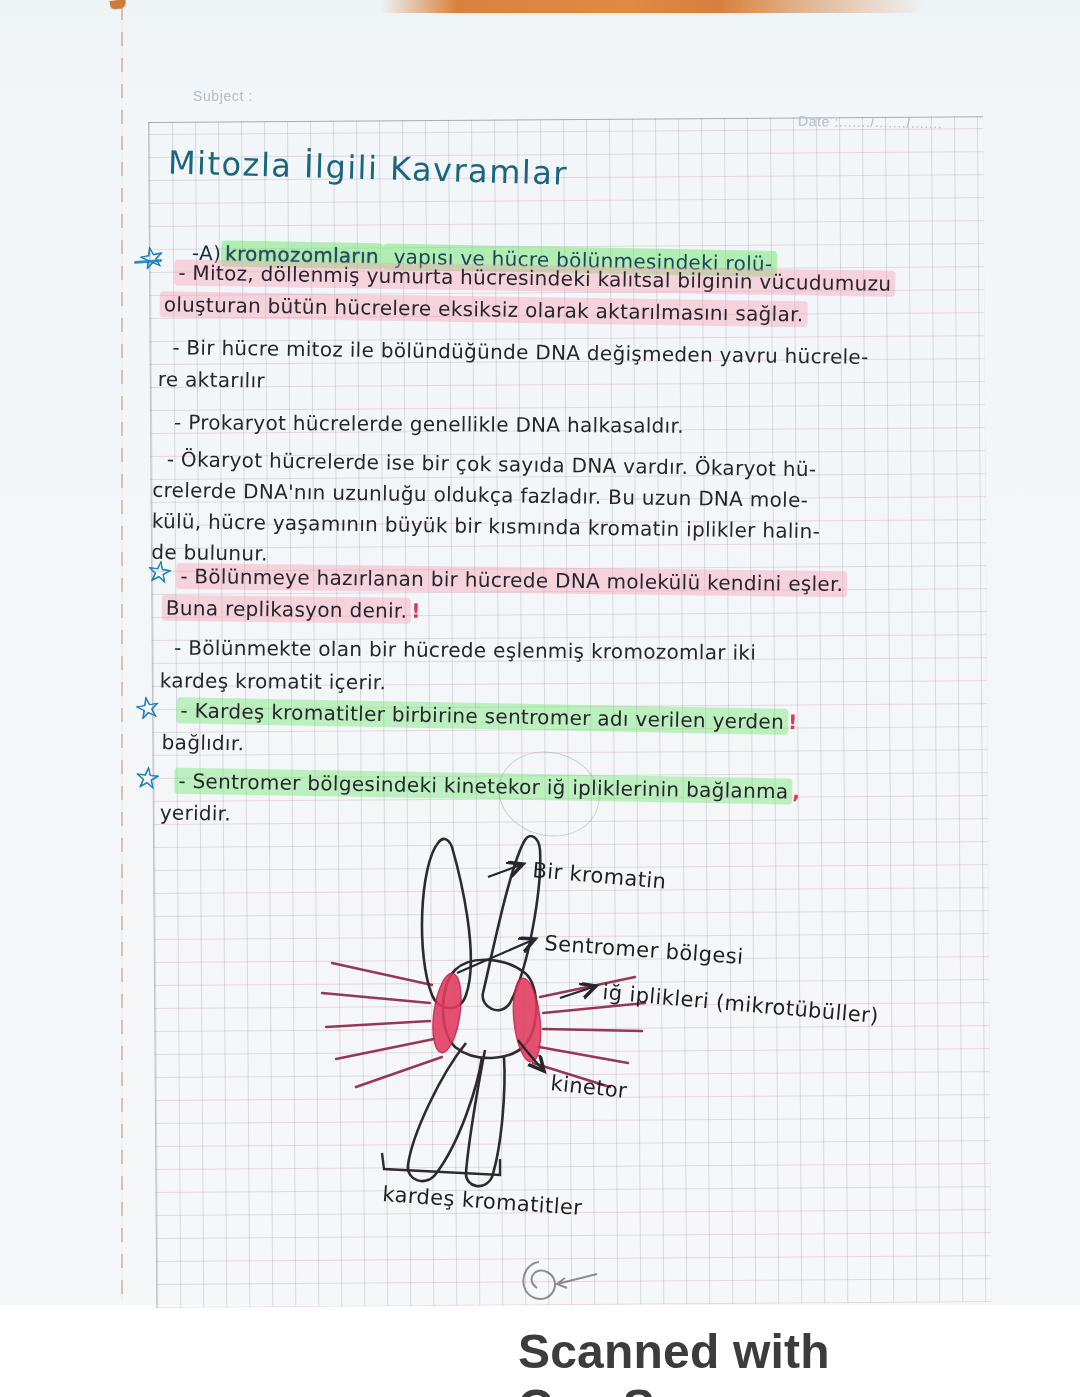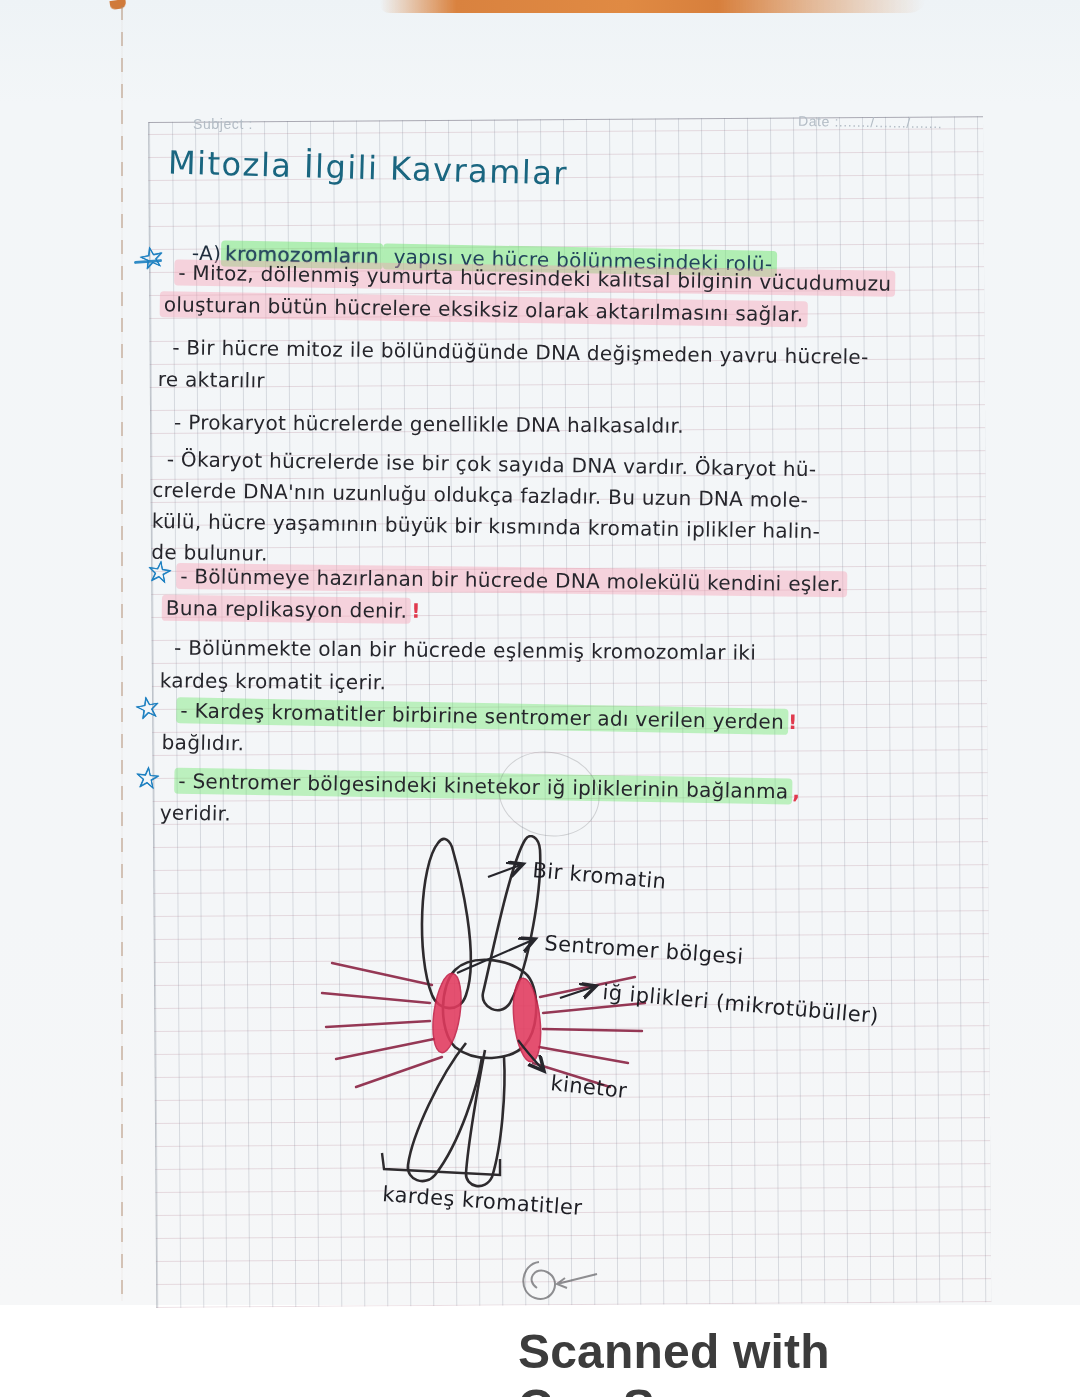--- a/index.html
+++ b/index.html
@@ -19,21 +19,21 @@
   .grid{position:absolute;left:148px;top:122px;width:834px;height:1185px;
         transform:rotate(-0.4deg);transform-origin:top left;
         border-top:1.5px solid rgba(115,125,138,.5);
         border-left:1.5px solid rgba(115,125,138,.42);
         background-image:
           repeating-linear-gradient(90deg,rgba(125,132,148,.26) 0 1px,transparent 1px 23px),
           repeating-linear-gradient(0deg,rgba(175,120,138,.24) 0 1px,transparent 1px 23px);}
   
   .printed{position:absolute;font-family:"Liberation Sans",sans-serif;color:#b3bcc5;
            font-size:14px;letter-spacing:.6px;}
-  .subject{left:193px;top:88px;margin-top:28px;}
+  .subject{left:193px;top:88px;}
   .date{left:798px;top:114px;transform:rotate(1deg);}
   
   .hand{position:absolute;color:#26262c;font-size:20px;line-height:32px;letter-spacing:.3px;}
   .line{white-space:pre;}
   .indent1{padding-left:14px;}
   .title{left:168px;top:148px;font-size:32px;line-height:40px;color:#1a6680;
          letter-spacing:1.5px;transform:rotate(1.6deg);font-weight:500;}
   .heading{left:152px;top:210px;transform:rotate(1.1deg);color:#22435c;}
   .heading .prefix{color:#1d2d3c;}
   .heading .scribble{color:#2a4a60;text-shadow:0 0 1.2px rgba(40,70,95,.9);}

